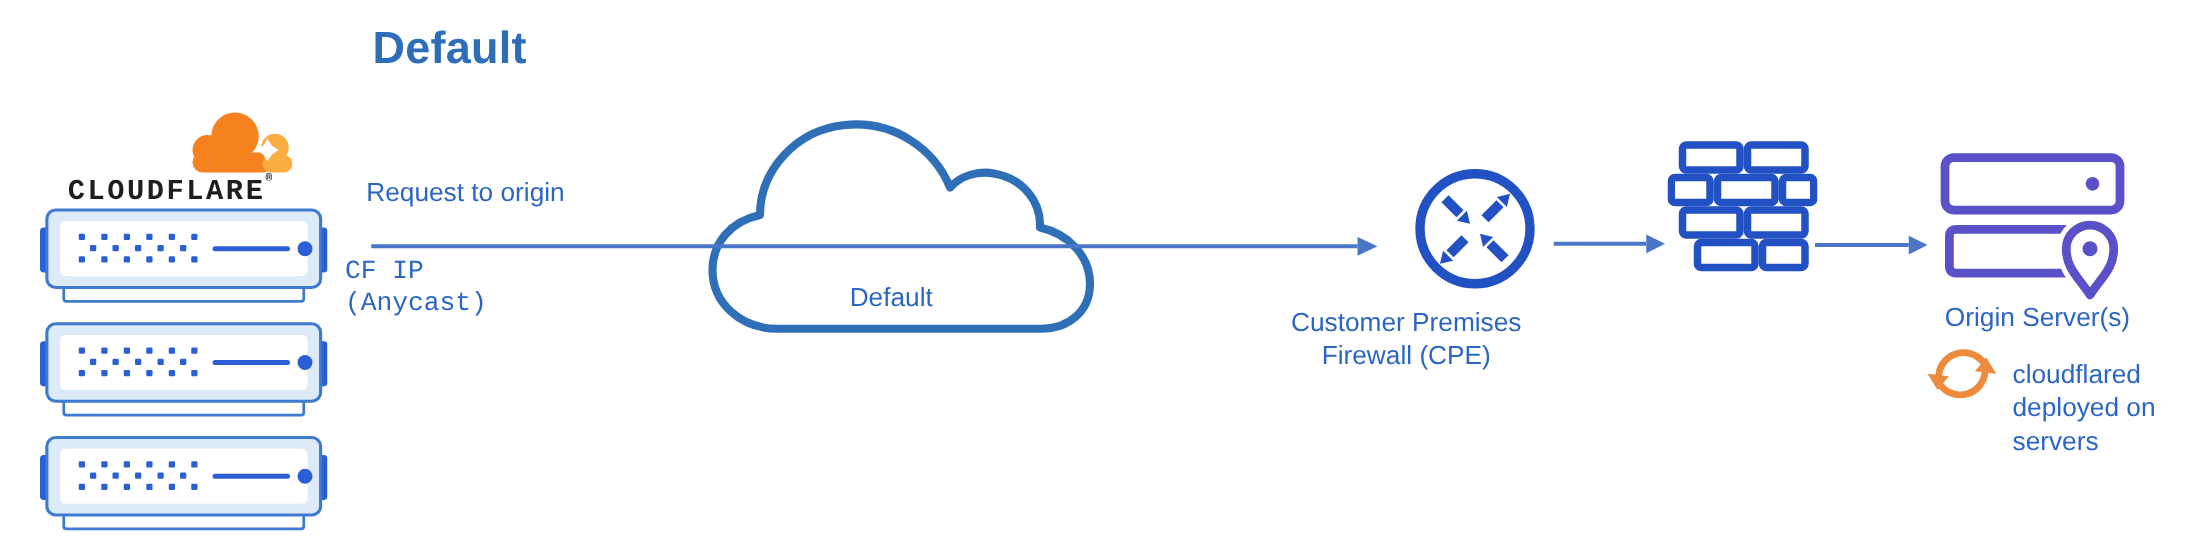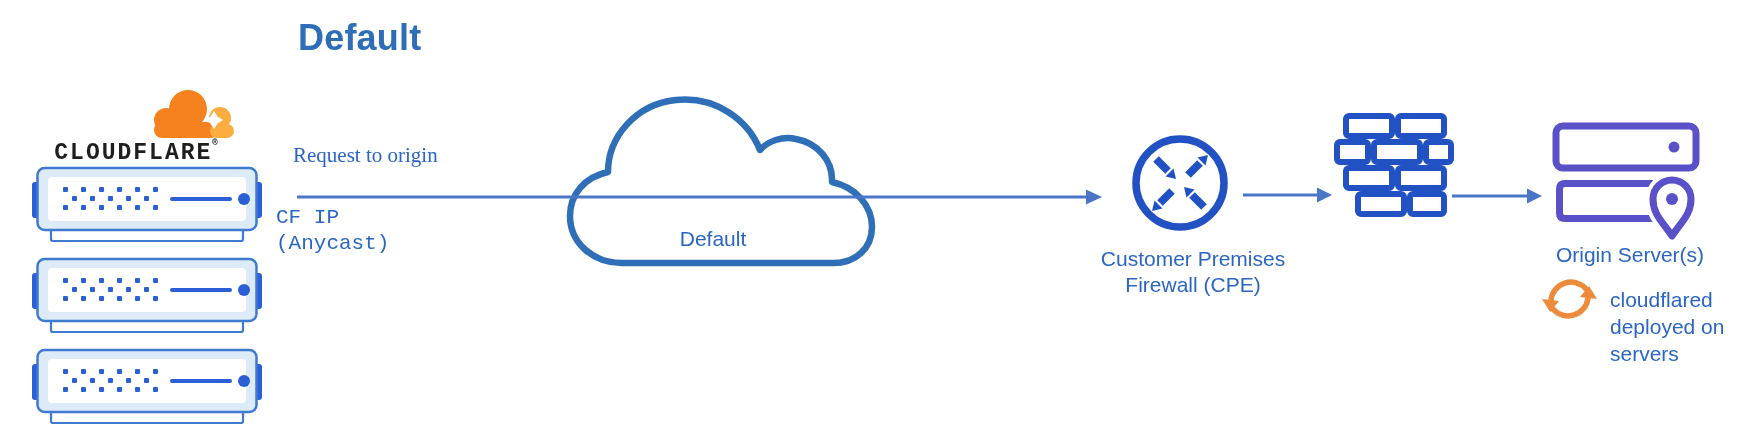--- a/index.html
+++ b/index.html
@@ -13,24 +13,24 @@
   #page-title{
     left:298px;top:17px;font-size:36px;font-weight:600;color:#2e6db8;
     letter-spacing:.2px;
   }
   #wordmark{
     left:34px;top:138px;width:204px;text-align:center;
     font-size:23px;font-weight:800;letter-spacing:2px;color:#1e1e1e;
     font-family:Liberation Mono, monospace;
   }
   #wordmark sup{font-size:9px;font-weight:700;vertical-align:14px;letter-spacing:0;}
-  #request-label{left:293px;top:142px;font-family:Liberation Serif, serif;}
+  #request-label{left:293px;top:142px;}
   #cfip-label{left:276px;top:205px;font-family:Liberation Mono, monospace;}
   #internet-label{left:648px;top:226px;width:130px;}
-  #cpe-label{left:1078px;top:246px;width:230px;}
+  #cpe-label{left:1010px;top:246px;width:230px;}
   #firewall-label{left:1288px;top:240px;width:240px;}
   #origin-label{left:1540px;top:242px;width:180px;}
   #cloudflared-note{left:1610px;top:286px;width:138px;line-height:27px;}
   svg{display:block;}
 </style>
 </head>
 <body>
 
 <div id="canvas">
 

